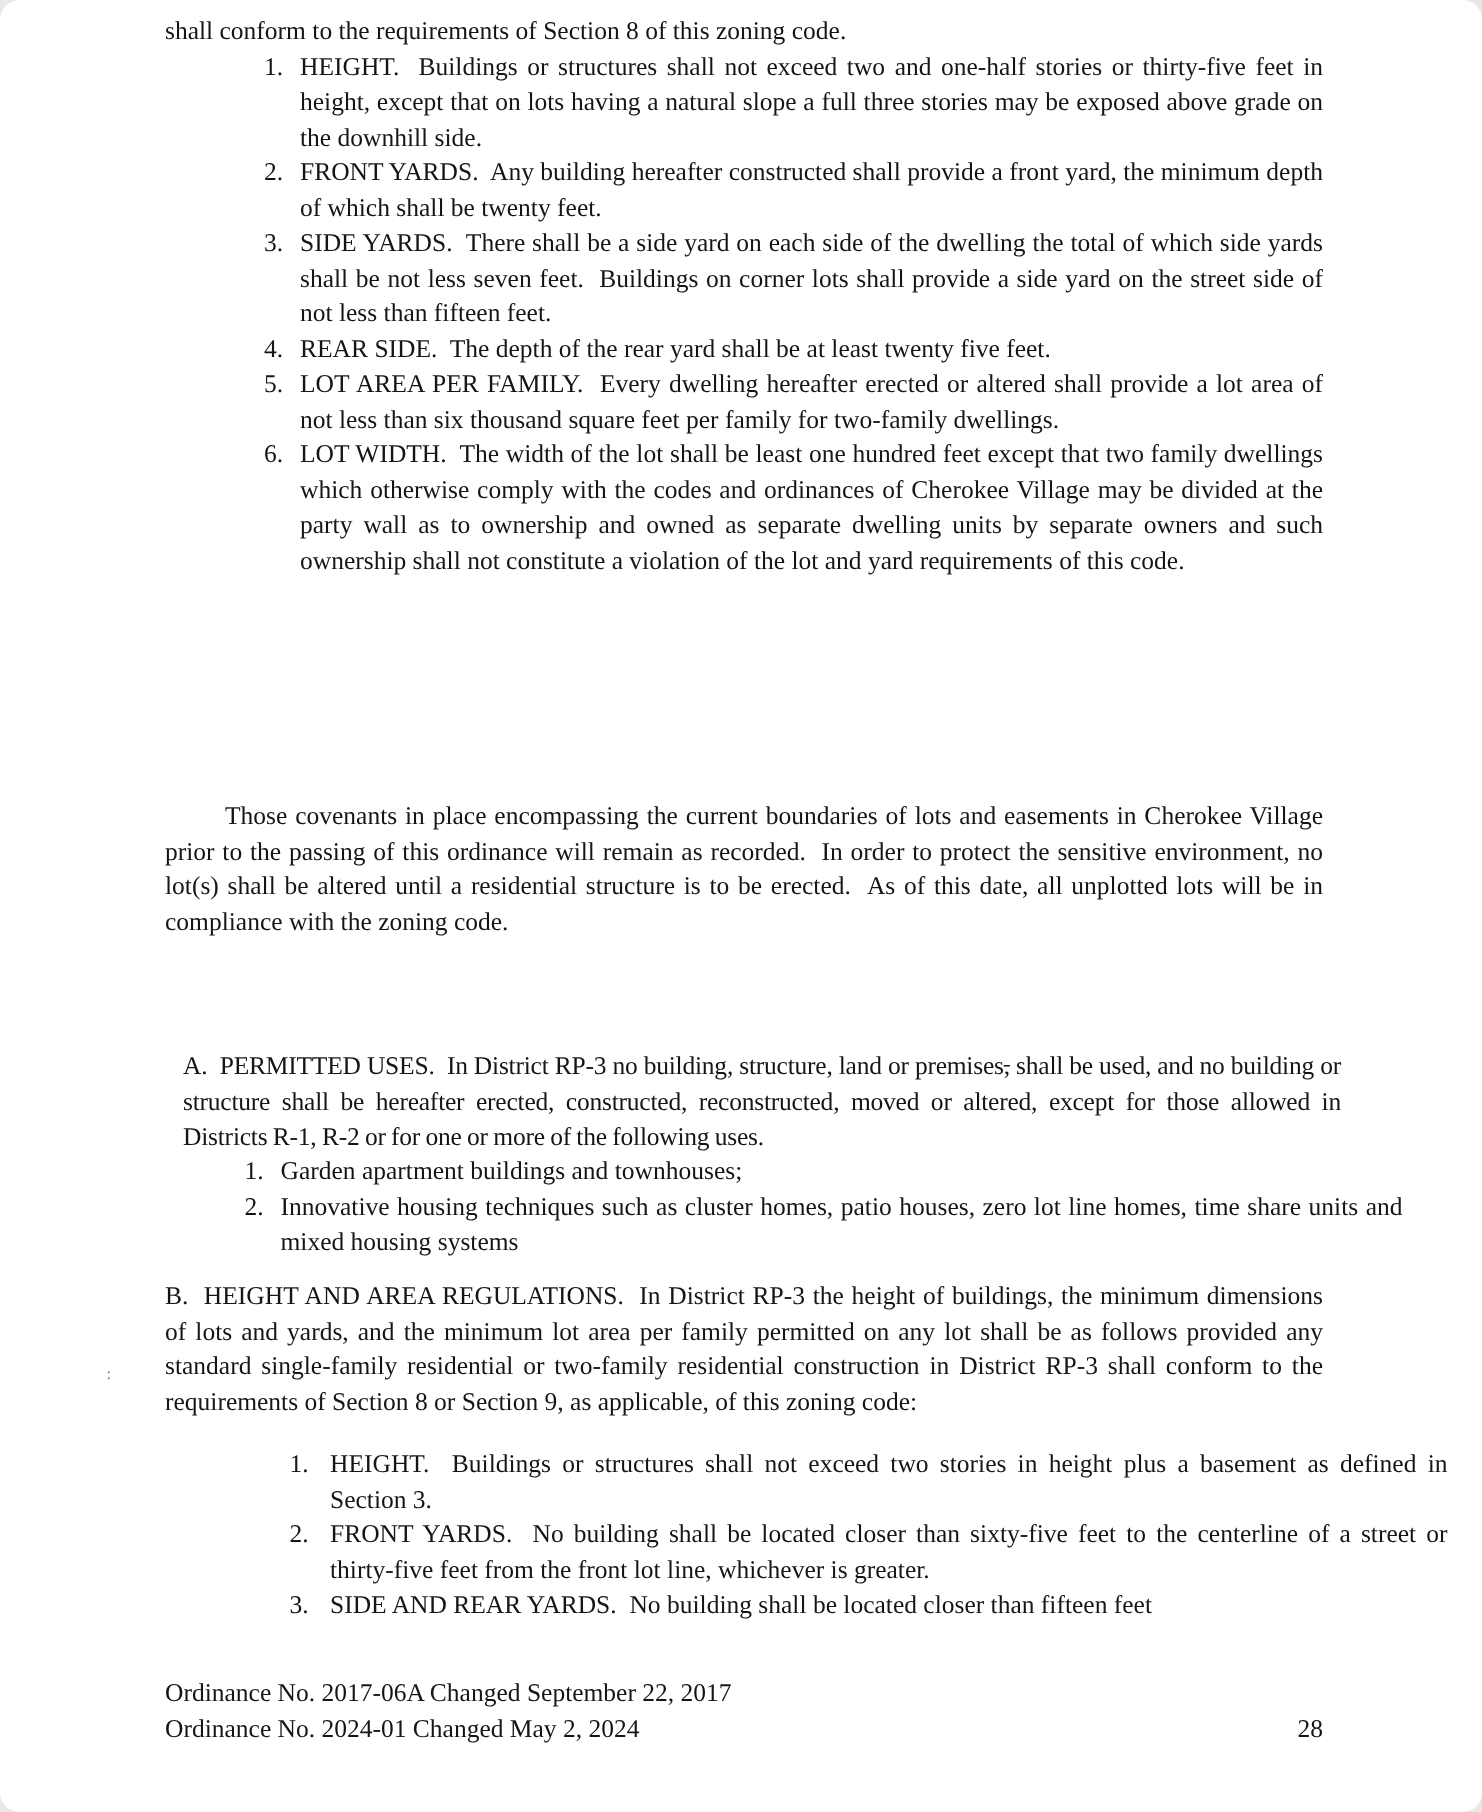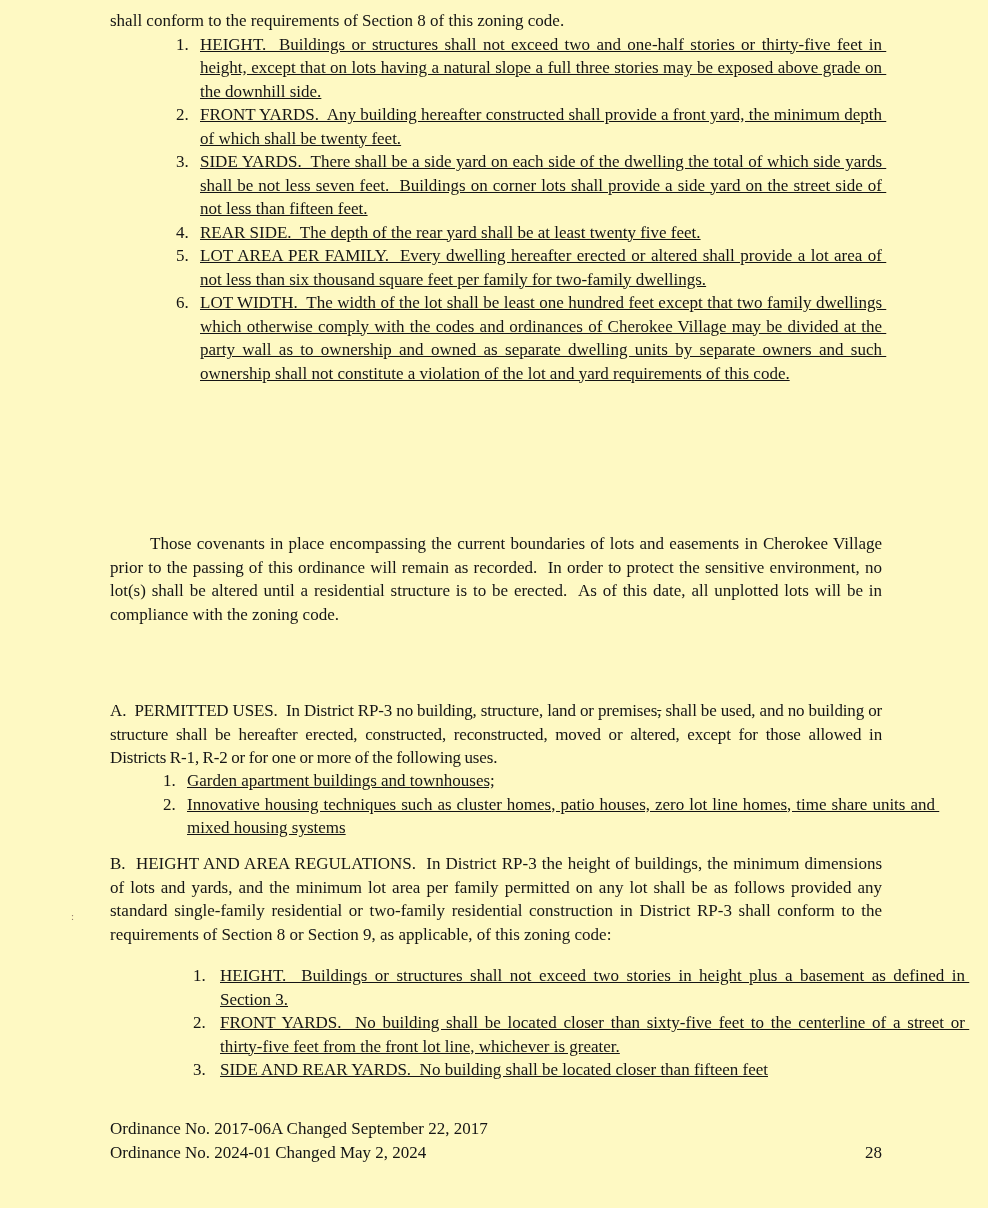--- a/index.html
+++ b/index.html
@@ -1,39 +1,40 @@
 <!DOCTYPE html>
 <html><head>
 <meta charset="utf-8">
 <style>
   html,body { margin:0; padding:0; background:#e8e8e8; }
   .page {
     position:relative;
     width:988px; height:1208px;
-    background:#fef9c3;
+    background:#ffffff;
     font-family:"Liberation Serif", serif;
     color:#151515;
     overflow:hidden;
+    border-radius:13px;
   }
   .block { position:absolute; left:110px; width:772px; font-size:17px; line-height:23.5px; }
   .para { text-align:justify; white-space:pre-wrap; }
   .indent-first { text-indent:40px; }
-  .tight { letter-spacing:-0.15px; word-spacing:-0.5px; }
+  .tight { letter-spacing:-0.15px; word-spacing:-0.5px;margin-left:12px; }
 
   .heading {
     font-weight:bold;
     font-size:21px;
     line-height:29px;
     letter-spacing:-0.2px;
     white-space:pre-wrap;
   }
 
   .li { display:flex; align-items:flex-start; }
   .li .num { flex:0 0 24px; white-space:pre; }
-  .li .li-text { flex:1 1 auto; text-align:justify; white-space:pre-wrap;text-decoration:underline; }
+  .li .li-text { flex:1 1 auto; text-align:justify; white-space:pre-wrap; }
 
   .list1 { padding-left:66px; }
   .lista { padding-left:53px; }
   .listb { padding-left:83px; }
   .listb .num { flex:0 0 27px; }
 
   .struck { text-decoration:line-through; }
 
   .footer-row2 { display:flex;text-align:right; }
   .footer-row2 .fgrow { flex:1 1 auto; }

